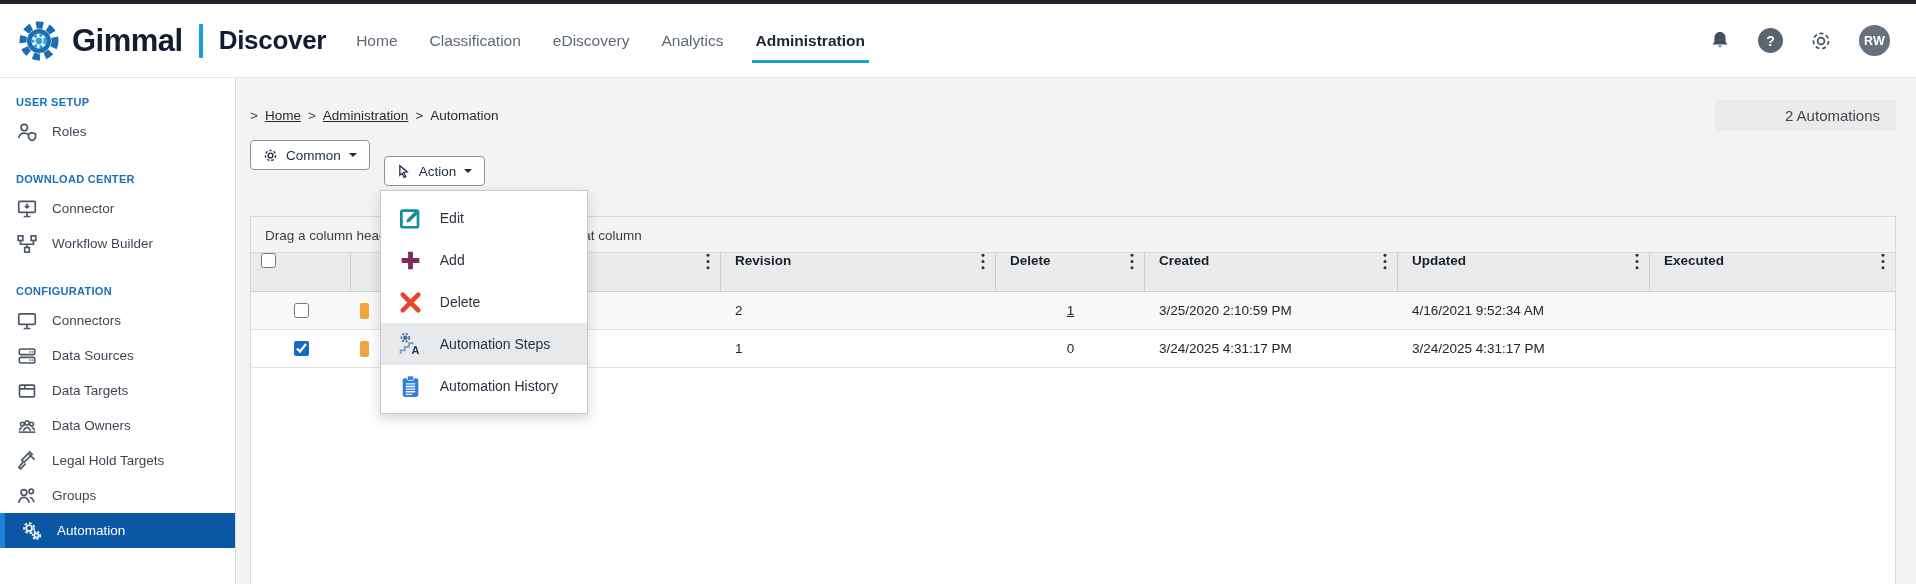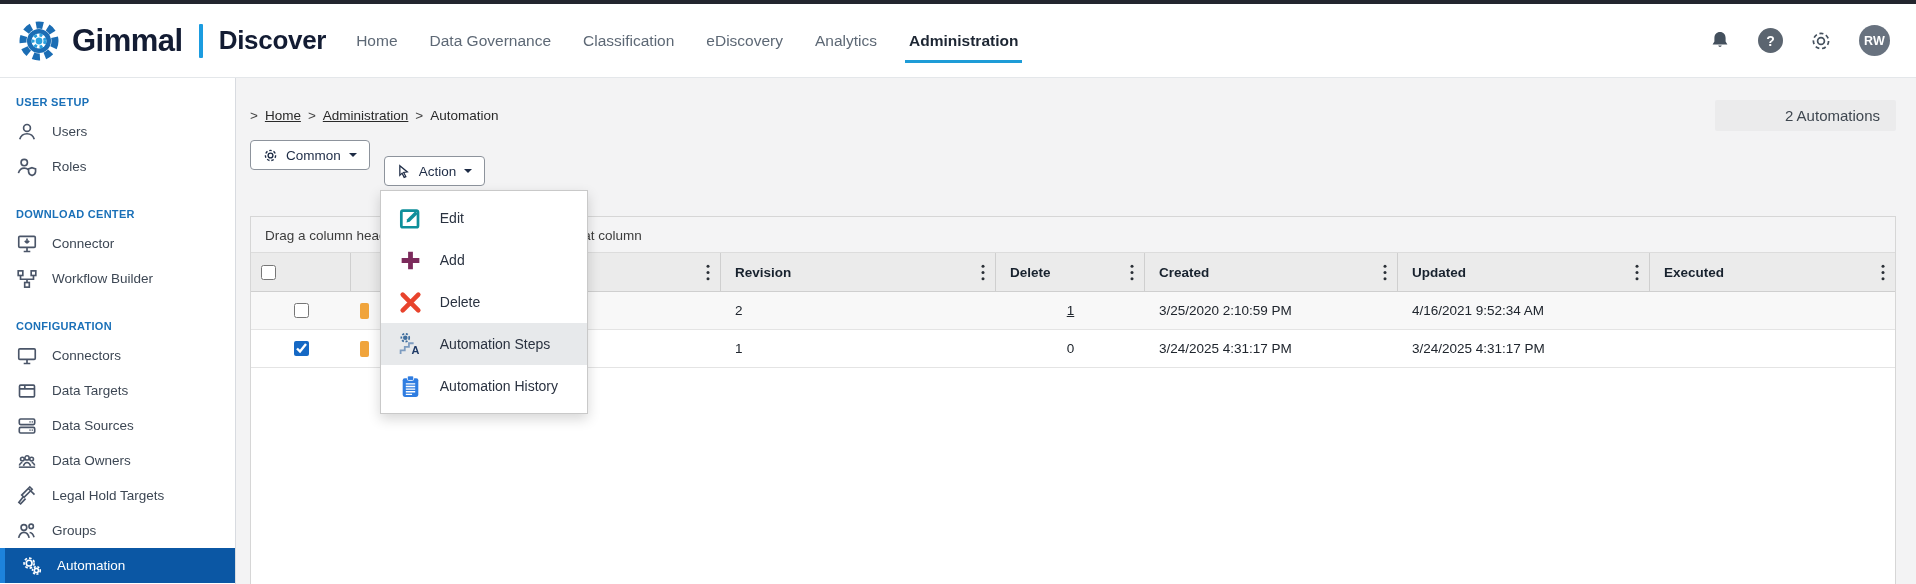--- a/index.html
+++ b/index.html
@@ -100,21 +100,21 @@
     --cols: 100px 370px 275px 149px 253px 252px 1fr;
     margin-top:30px; background:#fff; border:1px solid #d6d6d6; min-height:386px;
     display:flex; flex-direction:column; position:relative; z-index:1;
   }
   .group-hint { padding:11px 14px 9px; font-size:13.5px; color:#3c3c3c; background:#f4f4f5; }
   .thead {
     display:grid; grid-template-columns:var(--cols); background:#ebebeb;
     border-top:1px solid #dcdcdc; border-bottom:1px solid #cfcfcf; height:40px;
   }
   .th {
-    display:flex; align-items:center; justify-content:space-between;
+    display:flex; align-items:flex-start; justify-content:space-between;
     padding:0 10px 0 14px; font-size:13.5px; font-weight:700; color:#18222e;
     border-right:1px solid #cfcfcf; cursor:pointer;
   }
   .th:last-child { border-right:none; }
   .th-check { justify-content:flex-start; padding-left:10px; }
   .chk { width:15px; height:15px; accent-color:#1568c4; cursor:pointer; margin:0; }
 
   .row {
     display:grid; grid-template-columns:var(--cols); height:38px;
     border-bottom:1px solid #e4e4e4; background:#fff; font-size:13.5px; color:#20262e;
@@ -142,21 +142,20 @@
         <circle cx="21" cy="21" r="6" fill="none" stroke="#2aa0dd" stroke-width="3" stroke-dasharray="3 2.6"></circle>
         <circle cx="21" cy="21" r="3.4" fill="#2aa0dd"></circle>
       </svg>
       <span class="brand-name">Gimmal</span>
       <span class="brand-divider"></span>
       <span class="brand-product">Discover</span>
     </div>
 
     <nav class="nav">
       <a class="nav-item">Home</a>
-      <a class="nav-item">Data Governance</a>
       <a class="nav-item">Classification</a>
       <a class="nav-item">eDiscovery</a>
       <a class="nav-item">Analytics</a>
       <a class="nav-item active">Administration</a>
     </nav>
 
     <div class="hdr-right">
       <span class="icon-btn">
         <svg width="24" height="24" viewBox="0 0 24 24" fill="#44505d">
           <path d="M12 3c-3.4 0-5.6 2.5-5.6 6v3.6L4.6 15.4h14.8l-1.8-2.8V9c0-3.5-2.2-6-5.6-6z"></path>
@@ -174,27 +173,20 @@
     </div>
   </header>
 
   <div class="bodyrow">
 
     <aside class="sidebar">
       <div class="sec-title">USER SETUP</div>
 
       <div class="side-item">
         <svg width="22" height="22" viewBox="0 0 20 20" fill="none" stroke-width="1.5">
-          <circle cx="10" cy="6.3" r="3.1"></circle>
-            <path d="M3.4 16.6c1-3.4 3.6-5 6.6-5s5.6 1.6 6.6 5"></path>
-        </svg>
-        <span>Users</span>
-      </div>
-      <div class="side-item">
-        <svg width="22" height="22" viewBox="0 0 20 20" fill="none" stroke-width="1.5">
           <circle cx="7.5" cy="6" r="2.9"></circle>
             <path d="M2.2 15.6c.8-3 3-4.6 5.3-4.6 1.4 0 2.7.5 3.7 1.4"></path>
           <path d="M14.6 10.6l3.2 1.1v2.4c0 1.8-1.3 3-3.2 3.7-1.9-.7-3.2-1.9-3.2-3.7v-2.4z"></path>
         </svg>
         <span>Roles</span>
       </div>
 
       <div class="sec-gap"></div>
       <div class="sec-title">DOWNLOAD CENTER</div>
 
@@ -221,32 +213,32 @@
 
       <div class="side-item">
         <svg width="22" height="22" viewBox="0 0 20 20" fill="none" stroke-width="1.5">
           <rect x="2.5" y="3.5" width="15" height="9.5" rx="1"></rect>
             <path d="M7 16.8h6M10 13v3.8"></path>
         </svg>
         <span>Connectors</span>
       </div>
       <div class="side-item">
         <svg width="22" height="22" viewBox="0 0 20 20" fill="none" stroke-width="1.5">
-          <rect x="3.2" y="4.6" width="13.6" height="10.8" rx="1"></rect>
-            <path d="M3.2 8h13.6M8 4.6V8"></path>
-        </svg>
-        <span>Data Targets</span>
-      </div>
-      <div class="side-item">
-        <svg width="22" height="22" viewBox="0 0 20 20" fill="none" stroke-width="1.5">
           <rect x="3" y="3.6" width="14" height="5.2" rx="1.2"></rect>
             <rect x="3" y="11.2" width="14" height="5.2" rx="1.2"></rect>
           <path d="M12.3 6.2h.9M14.3 6.2h.9M12.3 13.8h.9M14.3 13.8h.9"></path>
         </svg>
         <span>Data Sources</span>
+      </div>
+      <div class="side-item">
+        <svg width="22" height="22" viewBox="0 0 20 20" fill="none" stroke-width="1.5">
+          <rect x="3.2" y="4.6" width="13.6" height="10.8" rx="1"></rect>
+            <path d="M3.2 8h13.6M8 4.6V8"></path>
+        </svg>
+        <span>Data Targets</span>
       </div>
       <div class="side-item">
         <svg width="22" height="22" viewBox="0 0 20 20" fill="none" stroke-width="1.4">
           <circle cx="5.8" cy="8.2" r="1.7"></circle>
             <circle cx="10" cy="7.2" r="1.9"></circle>
             <circle cx="14.2" cy="8.2" r="1.7"></circle>
           <path d="M3 14c.6-1.8 1.6-2.7 2.8-2.7M17 14c-.6-1.8-1.6-2.7-2.8-2.7M6.7 14.4c.8-2 1.9-3 3.3-3s2.5 1 3.3 3"></path>
           <path d="M2.6 15.6h14.8"></path>
         </svg>
         <span>Data Owners</span>

